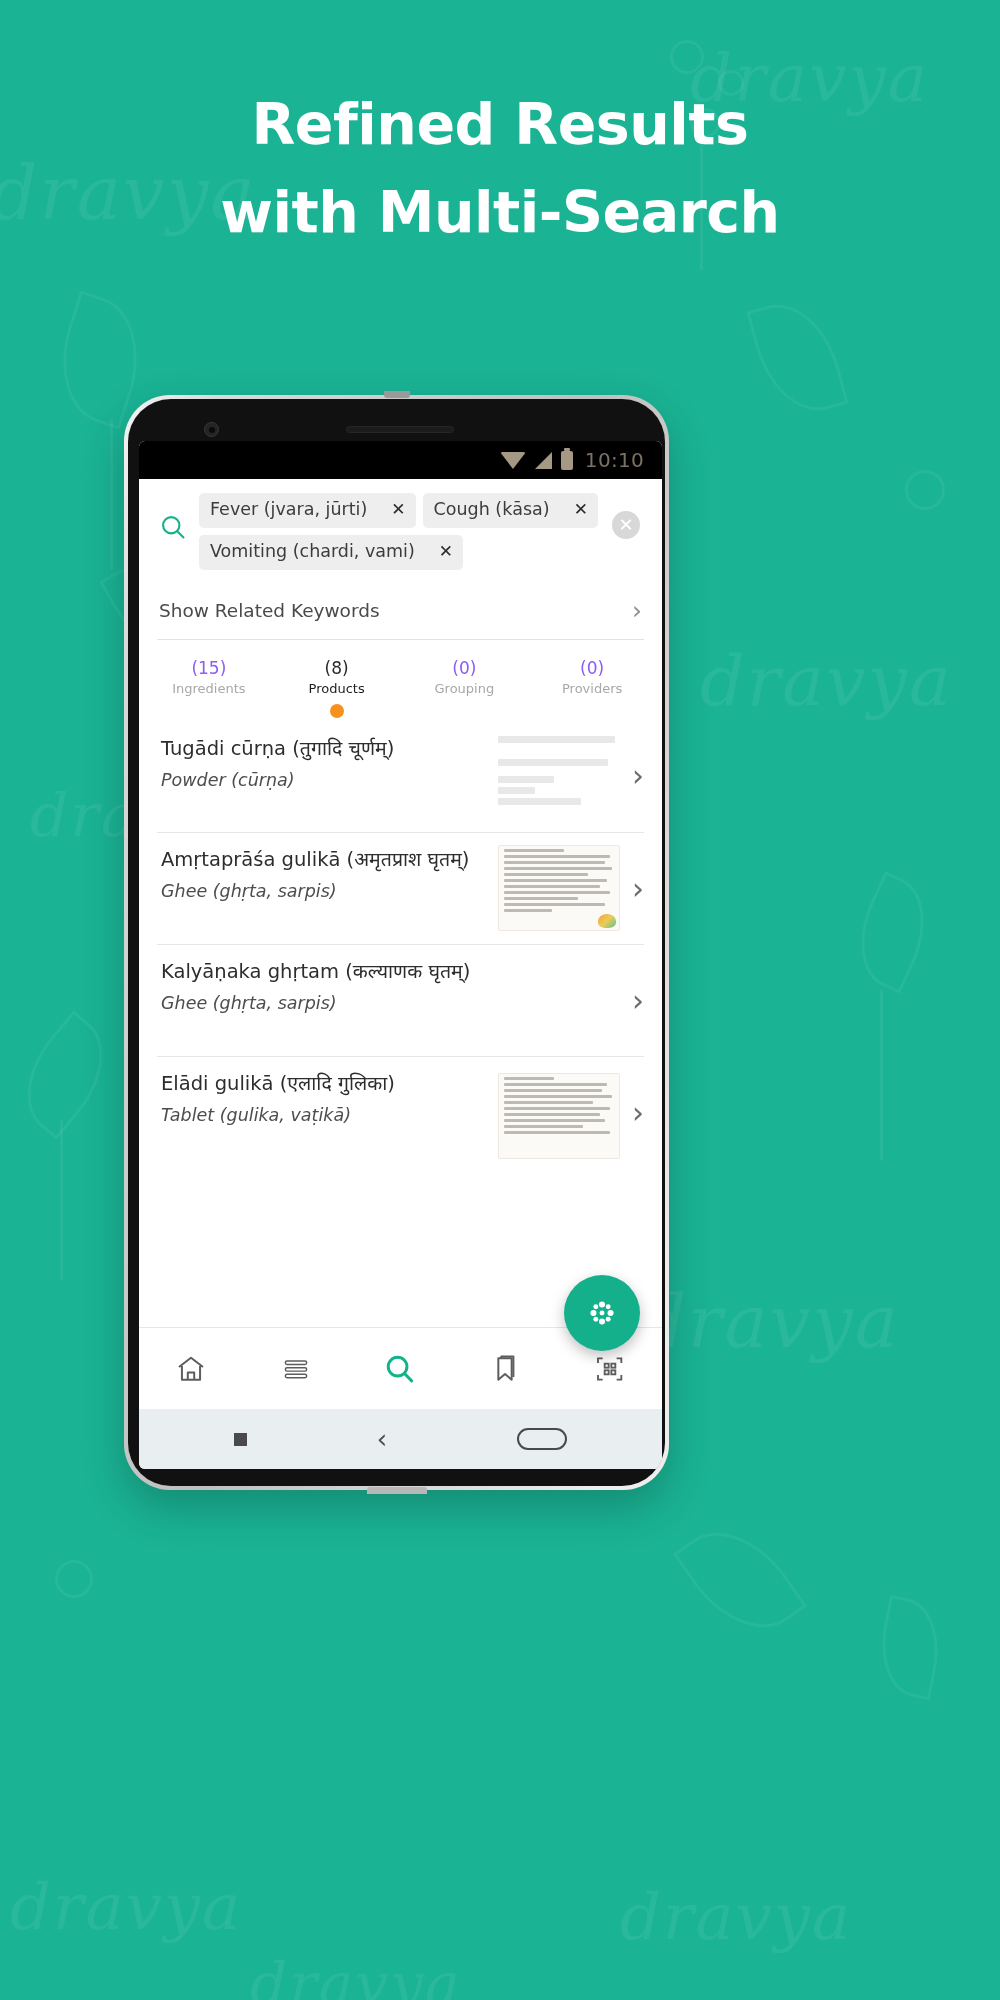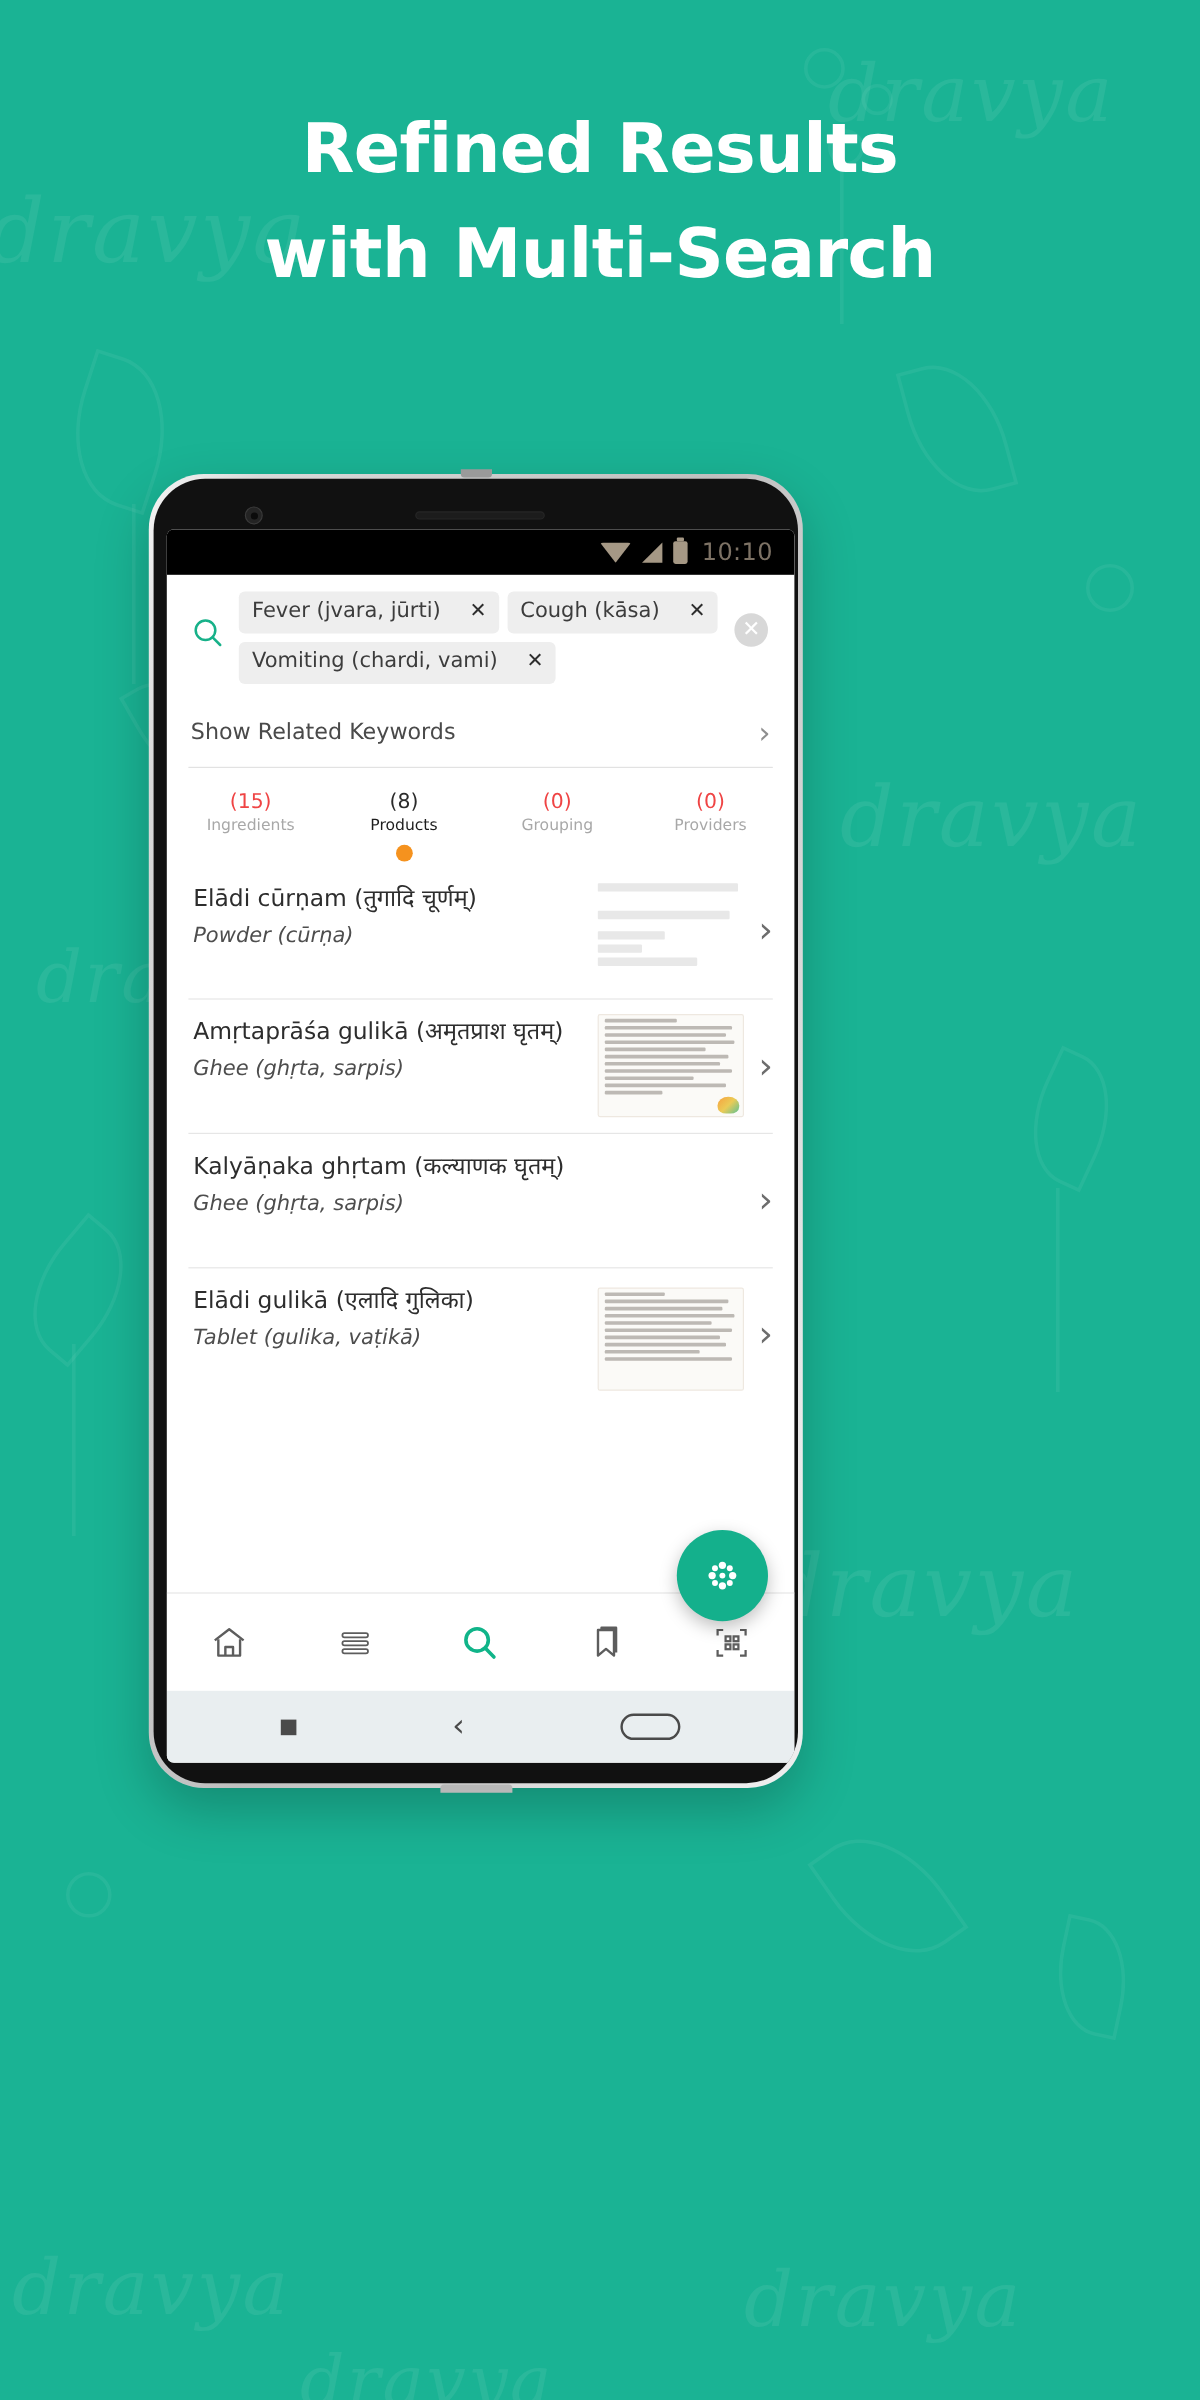--- a/index.html
+++ b/index.html
@@ -269,21 +269,21 @@
     flex: 0 0 auto;
   }
   .tab {
     flex: 1 1 0;
     text-align: center;
     position: relative;
     padding-bottom: 22px;
   }
   .tab-count {
     font-size: 17px;
-    color: #ef4444;
+    color: #8b5cf6;
     display: block;
     line-height: 1.5;
   }
   .tab-label {
     font-size: 13px;
     color: #a8a8a8;
     display: block;
     line-height: 1.3;
   }
   .tab.active .tab-count { color: #2b2b2b; }
@@ -546,21 +546,21 @@
         </div>
         <div class="tab">
           <span class="tab-count">(0)</span>
           <span class="tab-label">Providers</span>
         </div>
       </div>
 
       <div class="list">
 
         <div class="product">
-          <div class="p-title">Elādi cūrṇam (तुगादि चूर्णम्)</div>
+          <div class="p-title">Tugādi cūrṇa (तुगादि चूर्णम्)</div>
           <div class="p-sub">Powder (cūrṇa)</div>
           <div class="p-thumb thumb-faint">
             <span class="tl" style="width:96%"></span>
             <span class="tl" style="width:90%; margin-top:16px;"></span>
             <span class="tl" style="width:46%; margin-top:10px;"></span>
             <span class="tl" style="width:30%"></span>
             <span class="tl" style="width:68%"></span>
           </div>
           <span class="p-chev">›</span>
         </div>

